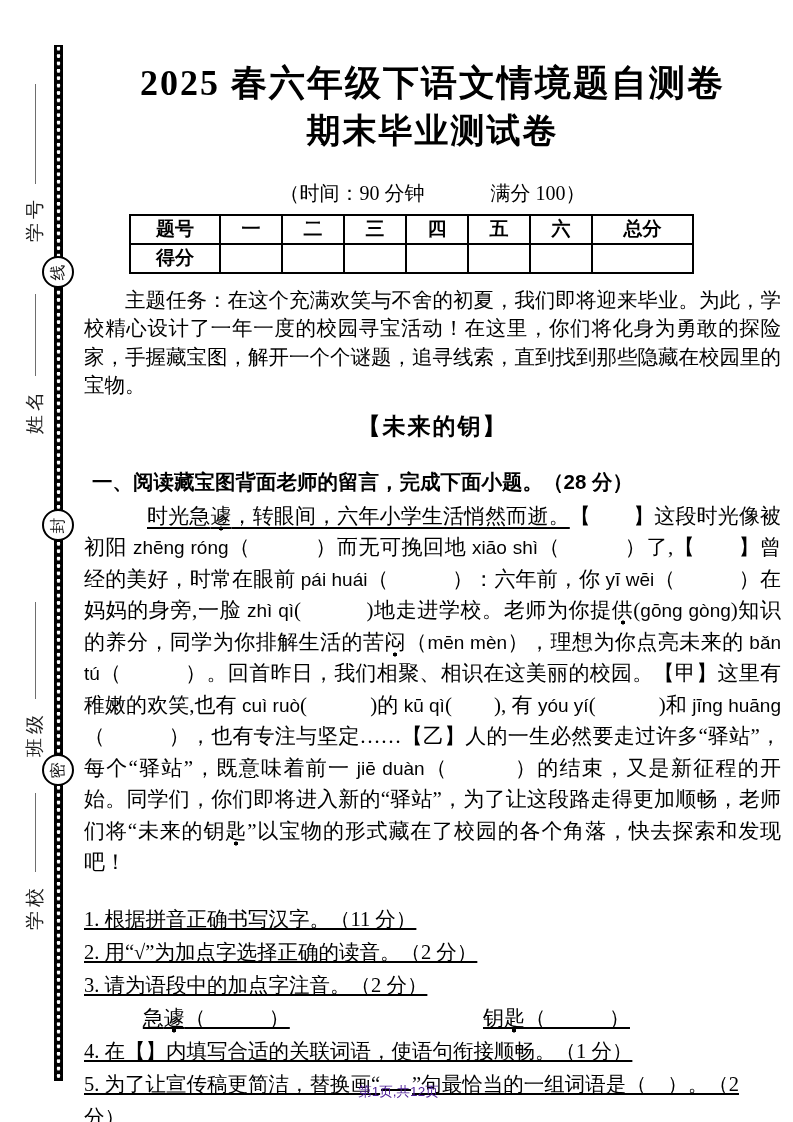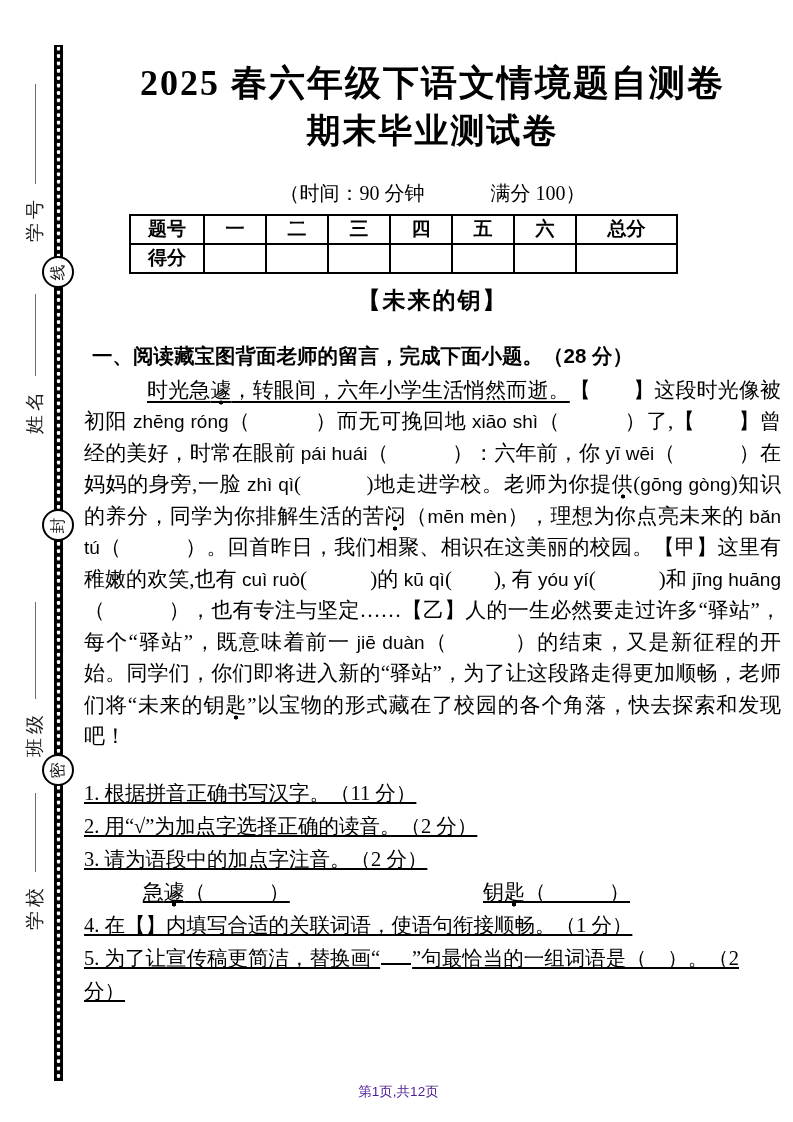--- a/index.html
+++ b/index.html
@@ -52,21 +52,21 @@
   .examinfo {
     margin-top:30px; font-size:20px;
     display:flex; justify-content:center; gap:66px;
   }
 
   .score-table { border-collapse:collapse; margin:7px 0 0 45px; table-layout:fixed; }
   .score-table td {
     border:2px solid #000; height:29px; text-align:center; vertical-align:middle;
     font-family:"Liberation Sans", sans-serif; font-weight:bold; font-size:19px; padding:0 2px;
   }
-  .score-table td.c-label { width:74px; }
+  .score-table td.c-label { width:90px; }
   .score-table td.c-num   { width:62px; }
   .score-table td.c-total { width:101px; }
 
   .intro {
     margin:12px 0 0 0; font-size:20.5px; line-height:28.5px;
     text-align:justify; text-indent:2em;
   }
 
   .game-start {
     margin:11px 0 0 0; text-align:center;
@@ -168,20 +168,21 @@
             <td class="c-num"></td>
             <td class="c-num"></td>
             <td class="c-num"></td>
             <td class="c-num"></td>
             <td class="c-num"></td>
             <td class="c-total"></td>
           </tr>
       </tbody>
     </table>
 
+    <p class="intro">主题任务：在这个充满欢笑与不舍的初夏，我们即将迎来毕业。为此，学校精心设计了一年一度的校园寻宝活动！在这里，你们将化身为勇敢的探险家，手握藏宝图，解开一个个谜题，追寻线索，直到找到那些隐藏在校园里的宝物。</p>
 
     <h2 class="game-start">【未来的钥】</h2>
 
     <h3 class="sec-heading">一、阅读藏宝图背面老师的留言，完成下面小题。（28 分）</h3>
 
     <p class="passage" id="passage"><span class="u">时光急</span><span class="u dot">遽</span><span class="u">，转眼间，六年小学生活悄然而逝。</span><span class="">【　　】这段时光像被初阳 </span><span class="py">zhēng róng</span><span class="">（　　　）而无可挽回地 </span><span class="py">xiāo shì</span><span class="">（　　　）了,【　　】曾经的美好，时常在眼前 </span><span class="py">pái huái</span><span class="">（　　　）：六年前，你 </span><span class="py">yī wēi</span><span class="">（　　　）在妈妈的身旁,一脸 </span><span class="py">zhì qì</span><span class="">(　　　)地走进学校。老师为你提</span><span class="dot">供</span><span class="">(</span><span class="py">gōng gòng</span><span class="">)知识的养分，同学为你排解生活的苦</span><span class="dot">闷</span><span class="">（</span><span class="py">mēn mèn</span><span class="">），理想为你点亮未来的 </span><span class="py">bǎn tú</span><span class="">（　　　）。回首昨日，我们相聚、相识在这美丽的校园。【甲】这里有稚嫩的欢笑,也有 </span><span class="py">cuì ruò</span><span class="">(　　　)的 </span><span class="py">kū qì</span><span class="">(　　), 有 </span><span class="py">yóu yí</span><span class="">(　　　)和 </span><span class="py">jīng huāng</span><span class="">（　　　），也有专注与坚定……【乙】人的一生必然要走过许多“驿站”，每个“驿站”，既意味着前一 </span><span class="py">jiē duàn</span><span class="">（　　　）的结束，又是新征程的开始。同学们，你们即将进入新的“驿站”，为了让这段路走得更加顺畅，老师们将“未来的钥</span><span class="dot">匙</span><span class="">”以宝物的形式藏在了校园的各个角落，快去探索和发现吧！</span></p>
 
     <div class="questions" id="questions">
         <div class="q-line"><span class="">1. 根据拼音正确书写汉字。（11 分）</span></div>
         <div class="q-line"><span class="">2. 用“√”为加点字选择正确的读音。（2 分）</span></div>

